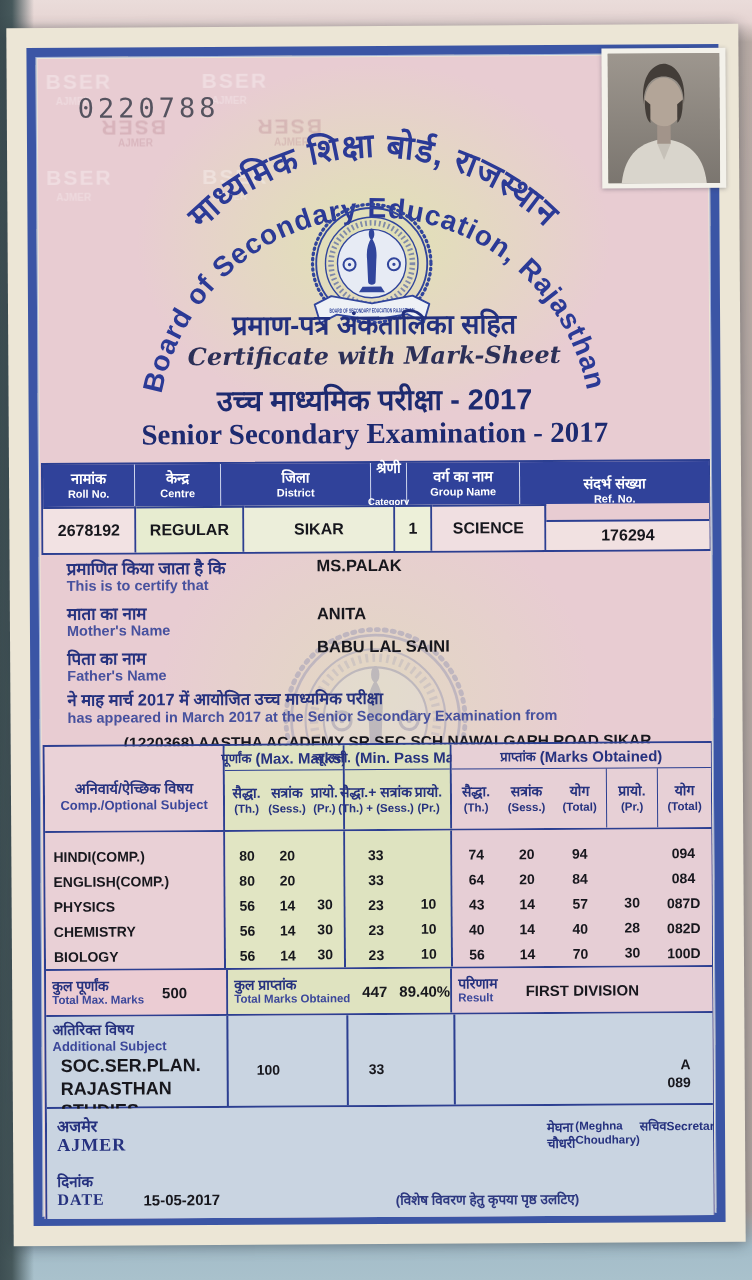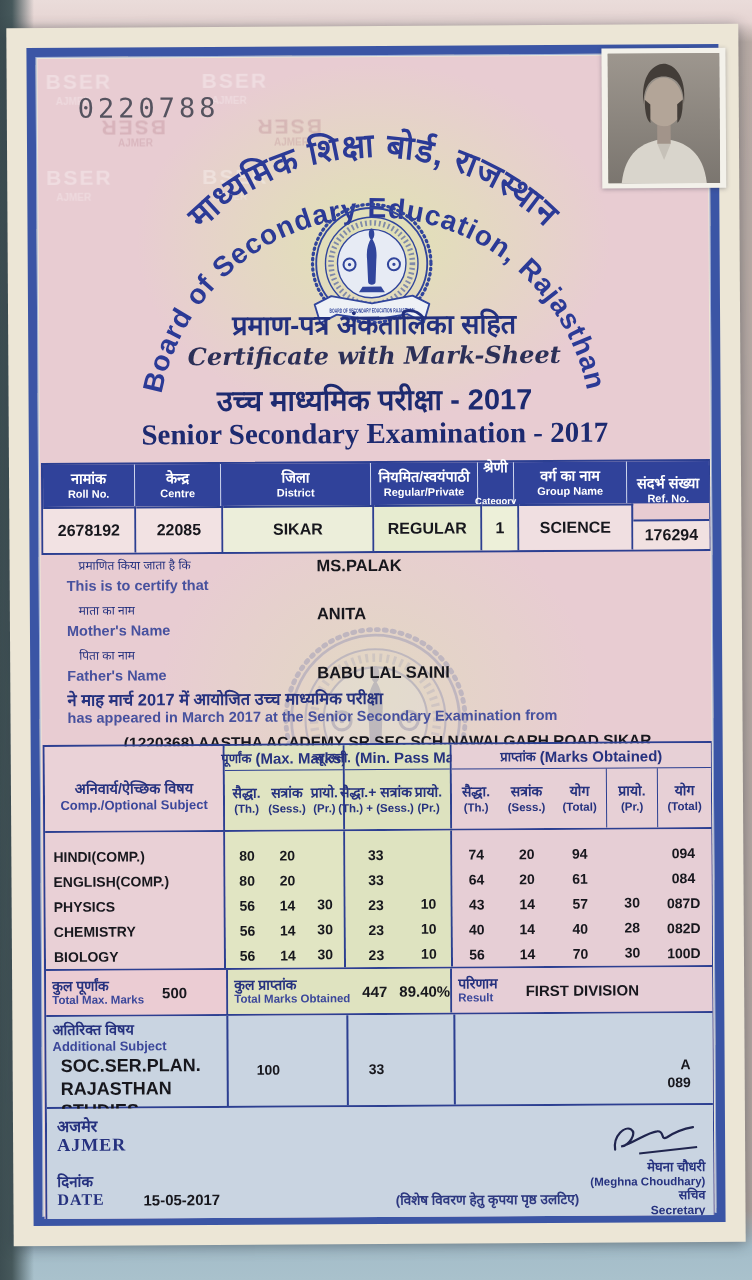--- a/index.html
+++ b/index.html
@@ -64,21 +64,21 @@
   .idata{height:46px;}
   .idata .ic{border-right:2px solid #2c3f91;display:flex;align-items:center;justify-content:center;
              font-size:16px;font-weight:bold;color:#17171d;border-top:2px solid #2c3f91;}
   .idata .ic:last-child{border-right:none;}
   .w0{width:91px;} .w1{width:85px;} .w2{width:149px;} .w3{width:106px;} .w4{width:35px;} .w5{width:112px;} .w6{flex:1;margin-top:16px;}
   .bg0{background:#f2e2e3;} .bg1{background:#f2e2e3;} .bg2{background:#eceeda;} .bg3{background:#e7ecd0;}
   .bg4{background:#edf0d9;} .bg5{background:#f0dfe1;} .bg6{background:#f1e1e1;}
 
   
   .certify{position:absolute;left:26px;top:498px;width:620px;}
-  .lab-hi{position:absolute;left:12px;font-size:12px;font-weight:normal;color:#26327f;}
+  .lab-hi{position:absolute;left:0;font-size:17px;font-weight:bold;color:#26327f;}
   .lab-en{position:absolute;left:0;font-size:14.5px;font-weight:bold;color:#47519e;}
   .val{position:absolute;left:250px;font-size:16.5px;font-weight:bold;color:#17171d;}
   .full-hi{position:absolute;left:0;font-size:16.5px;font-weight:bold;color:#26327f;white-space:nowrap;}
   .full-en{position:absolute;left:0;font-size:14.5px;font-weight:bold;color:#47519e;white-space:nowrap;}
   .school{position:absolute;left:0;width:640px;text-align:center;font-size:15.5px;font-weight:bold;color:#17171d;white-space:nowrap;}
 
   
   .marks{position:absolute;left:1px;top:686px;width:666px;border:2px solid #2c3f91;}
   .mhead{display:flex;height:84px;border-bottom:2px solid #2c3f91;}
   .mh{box-sizing:border-box;}
@@ -134,21 +134,21 @@
   .ac4{flex:1;display:flex;flex-direction:column;align-items:flex-end;justify-content:flex-end;
        padding:0 22px 12px 0;font-size:14px;font-weight:bold;color:#17171d;line-height:1.3;}
 
   .mfoot{position:relative;height:112px;background:#c9d4e1;}
   .place-hi{position:absolute;left:10px;top:6px;font-size:16px;font-weight:bold;color:#26327f;}
   .place-en{position:absolute;left:10px;top:26px;font-family:"Liberation Serif",serif;font-size:18px;font-weight:bold;letter-spacing:1px;color:#26327f;}
   .date-hi{position:absolute;left:10px;top:62px;font-size:15px;font-weight:bold;color:#26327f;}
   .date-en{position:absolute;left:10px;top:82px;font-family:"Liberation Serif",serif;font-size:16px;font-weight:bold;letter-spacing:1px;color:#26327f;}
   .date-val{position:absolute;left:96px;top:83px;font-size:15px;font-weight:bold;color:#17171d;}
   .note{position:absolute;left:300px;top:84px;width:280px;text-align:center;font-size:13.5px;font-weight:bold;color:#2d3880;}
-  .sig-block{position:absolute;right:8px;top:14px;width:158px;display:flex;flex-direction:column;align-items:flex-end;line-height:1.2;}
+  .sig-block{position:absolute;right:8px;top:14px;width:158px;display:flex;flex-direction:row;align-items:flex-start;line-height:1.2;}
   .sig-block .n-hi{font-size:13px;font-weight:bold;color:#26327f;}
   .sig-block .n-en{font-size:11.5px;font-weight:bold;color:#26327f;}
   .sig-block .p-hi{font-size:12.5px;font-weight:bold;color:#26327f;}
   .sig-block .p-en{font-size:12px;font-weight:bold;color:#26327f;}
 </style>
 </head>
 <body>
 
 <svg width="0" height="0" style="position:absolute" aria-hidden="true">
   <defs>
@@ -221,60 +221,55 @@
             <span class="en">Roll No.</span>
           </div>
           <div class="ic w1">
             <span class="hi">केन्द्र</span>
             <span class="en">Centre</span>
           </div>
           <div class="ic w2">
             <span class="hi">जिला</span>
             <span class="en">District</span>
           </div>
-          <div class="ic w3">
-            <span class="hi">नियमित/स्वयंपाठी</span>
-            <span class="en">Regular/Private</span>
-          </div>
           <div class="ic w4">
             <span class="hi">श्रेणी</span>
             <span class="en small">Category</span>
           </div>
           <div class="ic w5">
             <span class="hi">वर्ग का नाम</span>
             <span class="en">Group Name</span>
           </div>
           <div class="ic w6">
             <span class="hi">संदर्भ संख्या</span>
             <span class="en">Ref. No.</span>
           </div>
         </div>
         <div class="irow idata">
           <div class="ic w0 bg0">2678192</div>
-          <div class="ic w1 bg1">22085</div>
+          <div class="ic w3 bg3">REGULAR</div>
           <div class="ic w2 bg2">SIKAR</div>
-          <div class="ic w3 bg3">REGULAR</div>
           <div class="ic w4 bg4">1</div>
           <div class="ic w5 bg5">SCIENCE</div>
           <div class="ic w6 bg6">176294</div>
         </div>
       </div>
 
       <div class="certify">
         <div class="lab-hi" style="top:0">प्रमाणित किया जाता है कि</div>
         <div class="lab-en" style="top:21px">This is to certify that</div>
         <div class="val" style="top:1px">MS.PALAK</div>
 
         <div class="lab-hi" style="top:45px">माता का नाम</div>
         <div class="lab-en" style="top:66px">Mother's Name</div>
         <div class="val" style="top:49px">ANITA</div>
 
         <div class="lab-hi" style="top:90px">पिता का नाम</div>
         <div class="lab-en" style="top:111px">Father's Name</div>
-        <div class="val" style="top:108px">BABU LAL SAINI</div>
+        <div class="val" style="top:82px">BABU LAL SAINI</div>
 
         <div class="full-hi" style="top:131px">ने माह मार्च 2017 में आयोजित उच्च माध्यमिक परीक्षा</div>
         <div class="full-en" style="top:153px">has appeared in March 2017 at the Senior Secondary Examination from</div>
 
         <div class="school" style="top:178px">(1220368) AASTHA ACADEMY SR SEC SCH,NAWALGARH ROAD,SIKAR</div>
 
         <div class="full-hi" style="top:202px">से प्रविष्ट होकर निम्नांकित विषयों में दर्शाये गये अंको सहित उत्तीर्ण की :</div>
         <div class="full-en" style="top:223px">and was declared Pass with subject-wise marks mentioned below :</div>
       </div>
 
@@ -407,21 +402,21 @@
             </div>
             <div class="mini m53">
               <span>20</span>
                 <span>20</span>
                 <span>14</span>
                 <span>14</span>
                 <span>14</span>
             </div>
             <div class="mini m53">
               <span>94</span>
-                <span>61</span>
+                <span>84</span>
                 <span>57</span>
                 <span>40</span>
                 <span>70</span>
             </div>
             <div class="mini m51">
               <span></span>
                 <span></span>
                 <span>30</span>
                 <span>28</span>
                 <span>30</span>

